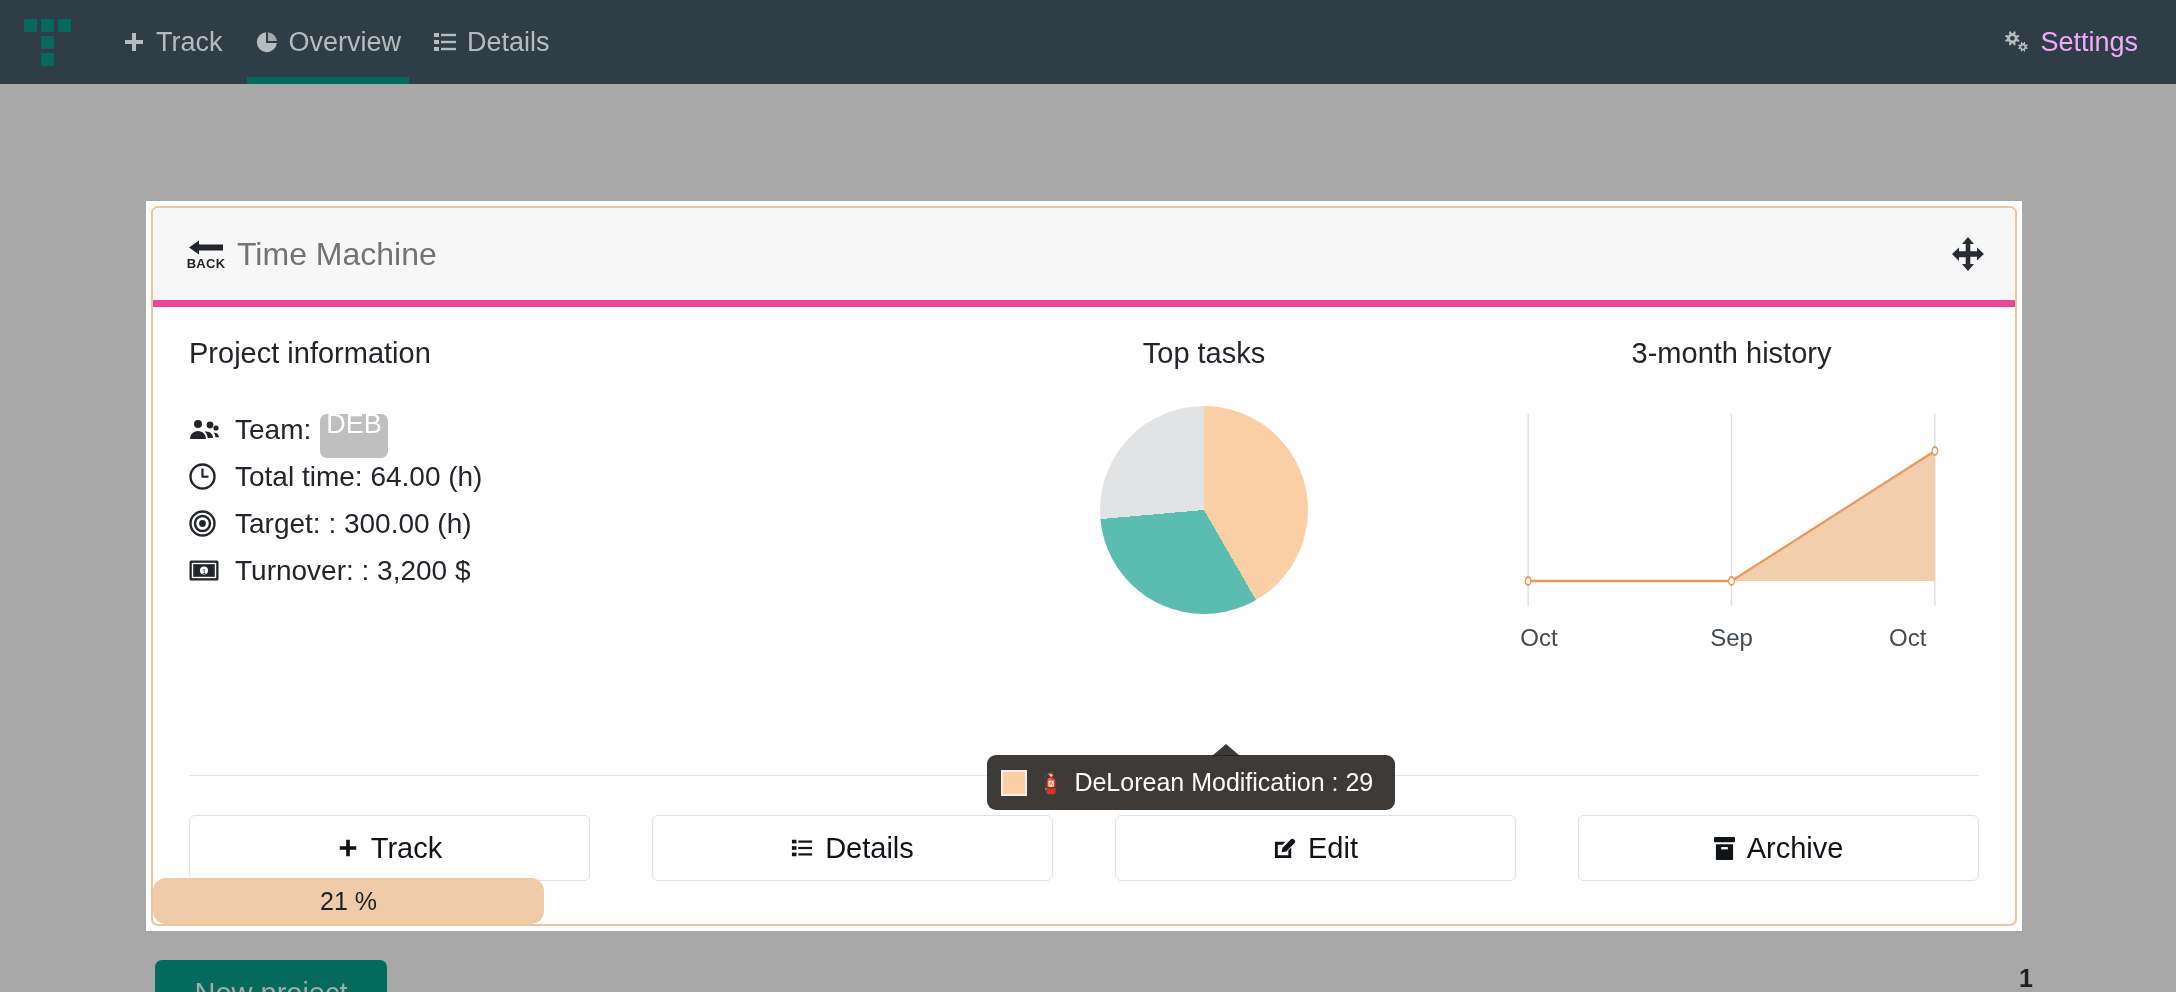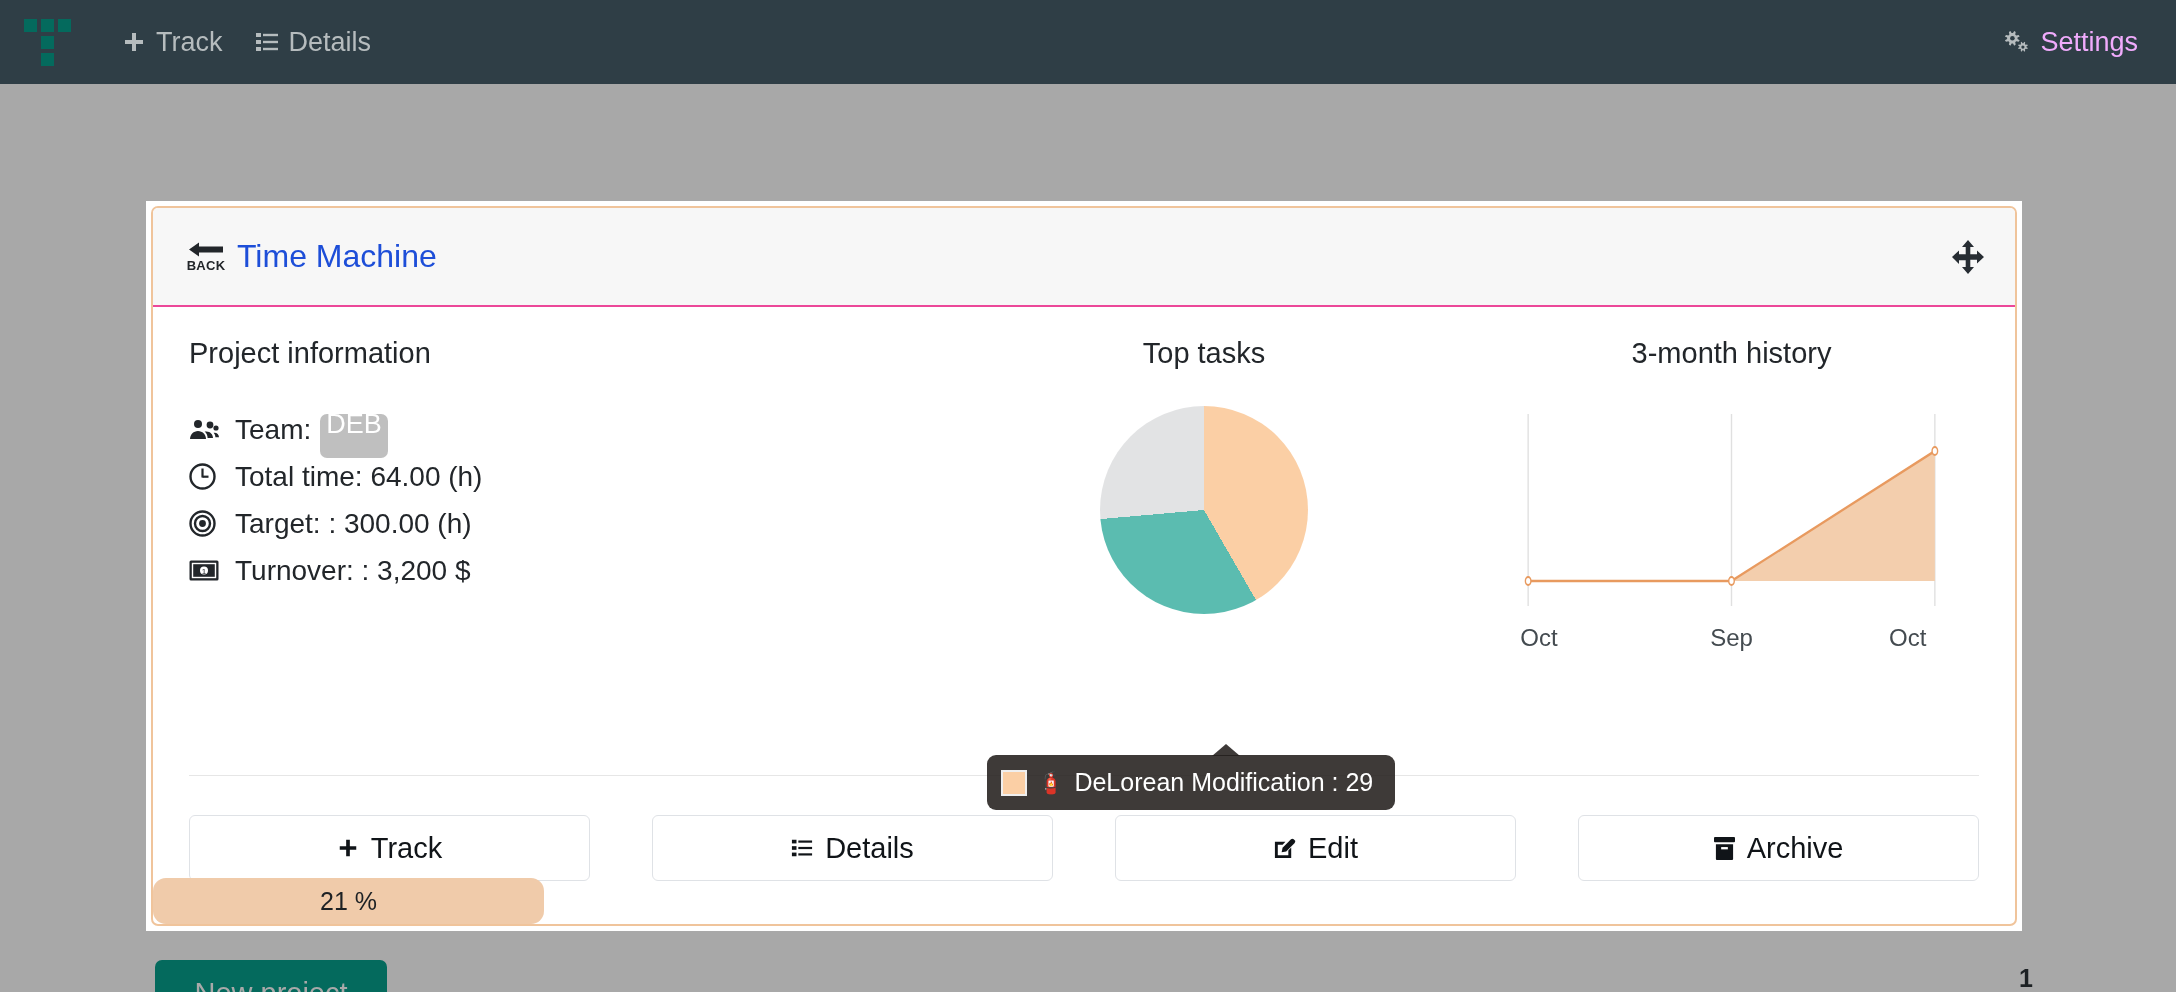--- a/index.html
+++ b/index.html
@@ -73,38 +73,38 @@
     border: 2px solid #f0c49b;
     border-radius: 7px;
     background: #ffffff;
     display: flex; flex-direction: column;
     overflow: hidden;
     position: relative;
   }
   .card-header {
     height: 99px;
     background: #f7f7f7;
-    border-bottom: 2px solid #ec4899;
+    border-bottom: 7px solid #ec4899;
     display: flex; align-items: center;
     padding: 0 30px 0 34px;
     flex: none;
   }
   .back-btn {
     display: flex; flex-direction: column;
     align-items: center; justify-content: center;
     width: 38px; margin-right: 12px;
     cursor: pointer;
   }
   .back-btn .arrow svg { display: block; fill: #22262a; }
   .back-btn .back-lbl {
     font-size: 13px; font-weight: bold;
     letter-spacing: .3px;
     color: #22262a; line-height: 1; margin-top: 1px;
   }
-  .card-title { font-size: 32px; color: #1d4ed8; }
+  .card-title { font-size: 32px; color: #737373; }
   .move-handle { margin-left: auto; cursor: move; }
   .move-handle svg { display: block; fill: #272d33; }
 
   .card-body {
     flex: 1;
     display: flex;
     padding: 30px 36px 0 36px;
     position: relative;
   }
   .col { position: relative; }
@@ -270,20 +270,29 @@
 
     <div class="nav-item">
       <span>
         <svg width="24" height="24" viewBox="0 0 24 24">
             <path d="M10 3h4v7h7v4h-7v7h-4v-7H3v-4h7z"></path>
           </svg>
       </span>
       <span>Track</span>
     </div>
 
+    <div class="nav-item active">
+      <span>
+        <svg width="24" height="24" viewBox="0 0 24 24">
+          <path d="M11 2.2A10 10 0 1 0 21.8 13H11z"></path>
+          <path d="M13 2.2V11h8.8A10 10 0 0 0 13 2.2z" opacity=".85"></path>
+        </svg>
+      </span>
+      <span>Overview</span>
+    </div>
 
     <div class="nav-item">
       <span>
         <svg width="24" height="24" viewBox="0 0 24 24">
           <rect x="1" y="3" width="5" height="4"></rect>
             <rect x="8" y="3.8" width="15" height="2.4"></rect>
           <rect x="1" y="10" width="5" height="4"></rect>
             <rect x="8" y="10.8" width="15" height="2.4"></rect>
           <rect x="1" y="17" width="5" height="4"></rect>
             <rect x="8" y="17.8" width="15" height="2.4"></rect>

